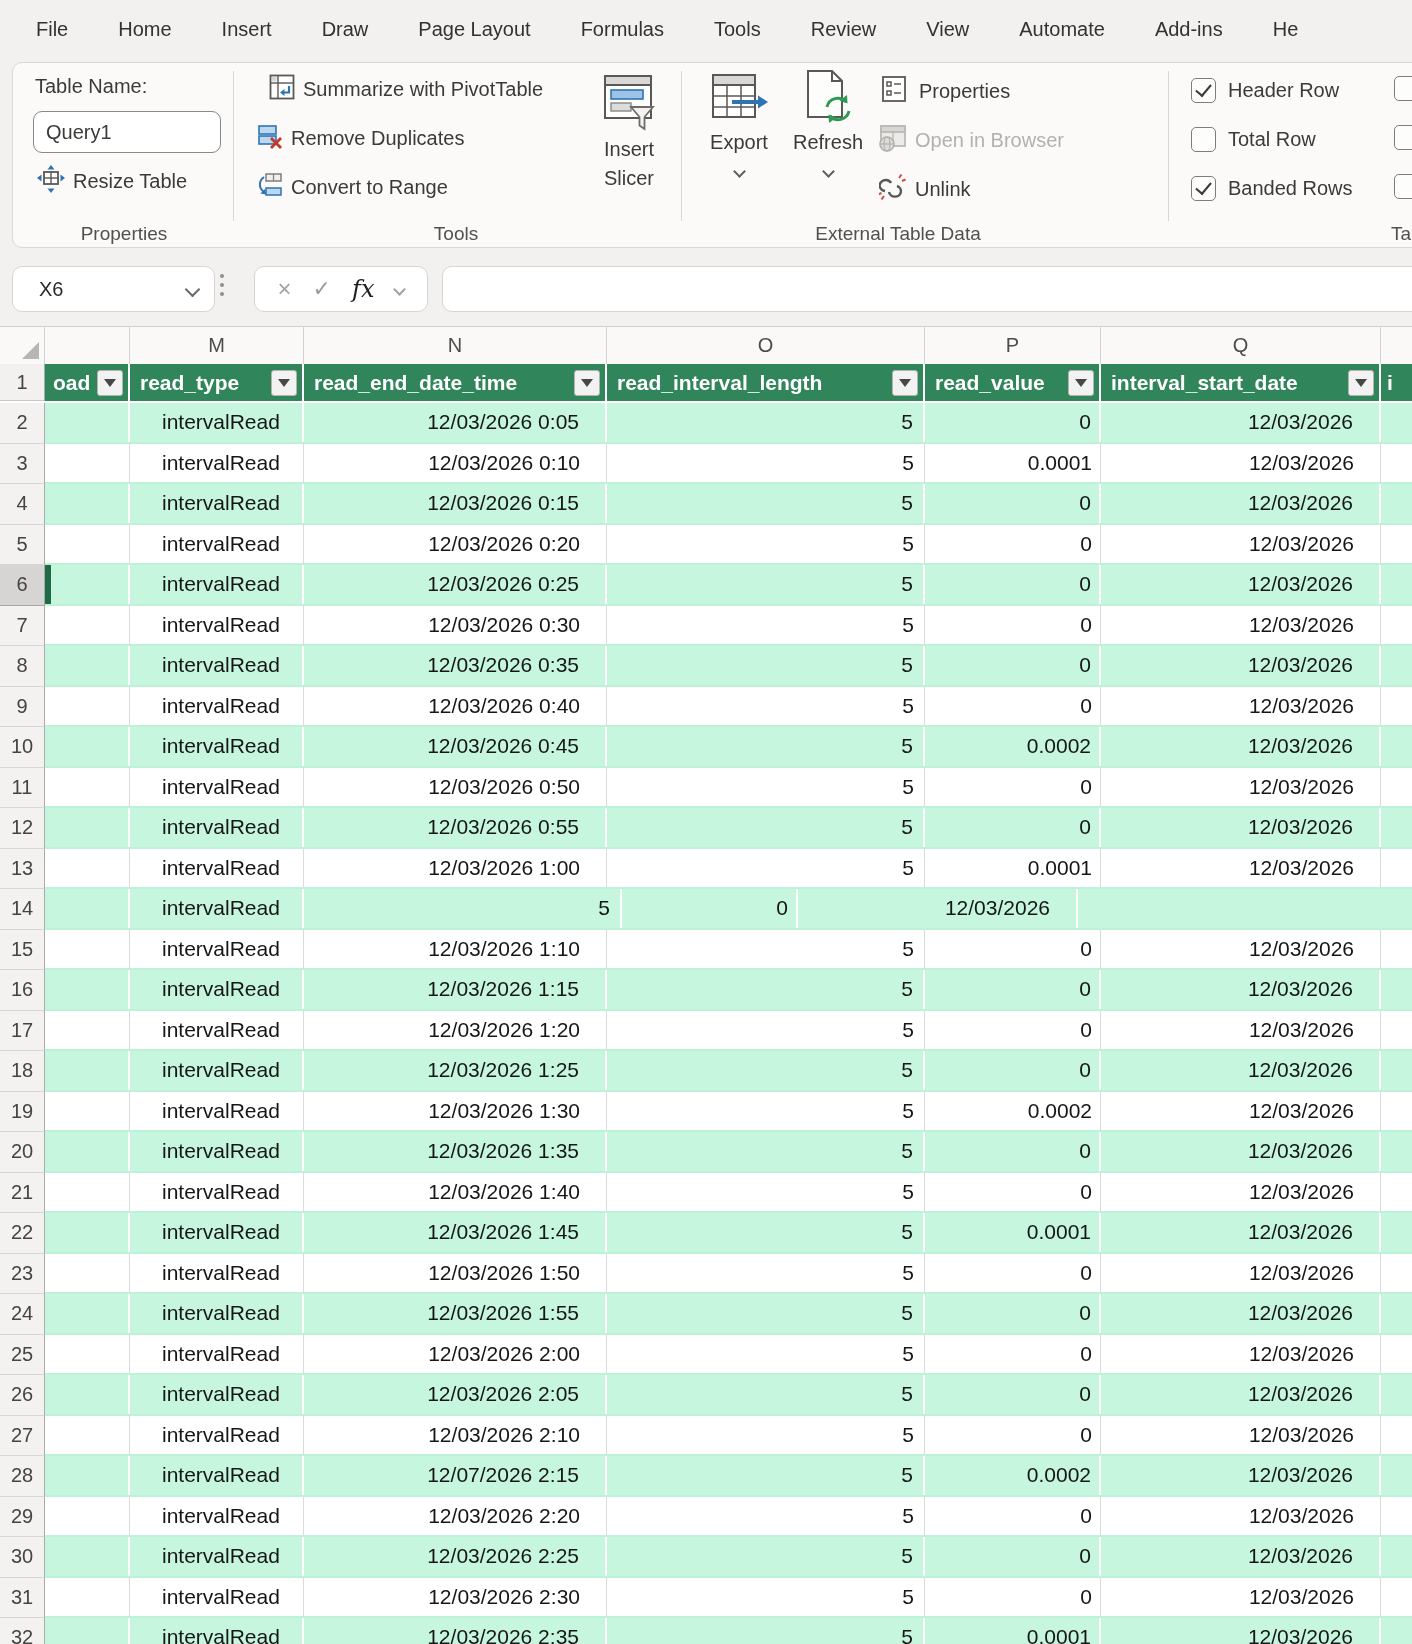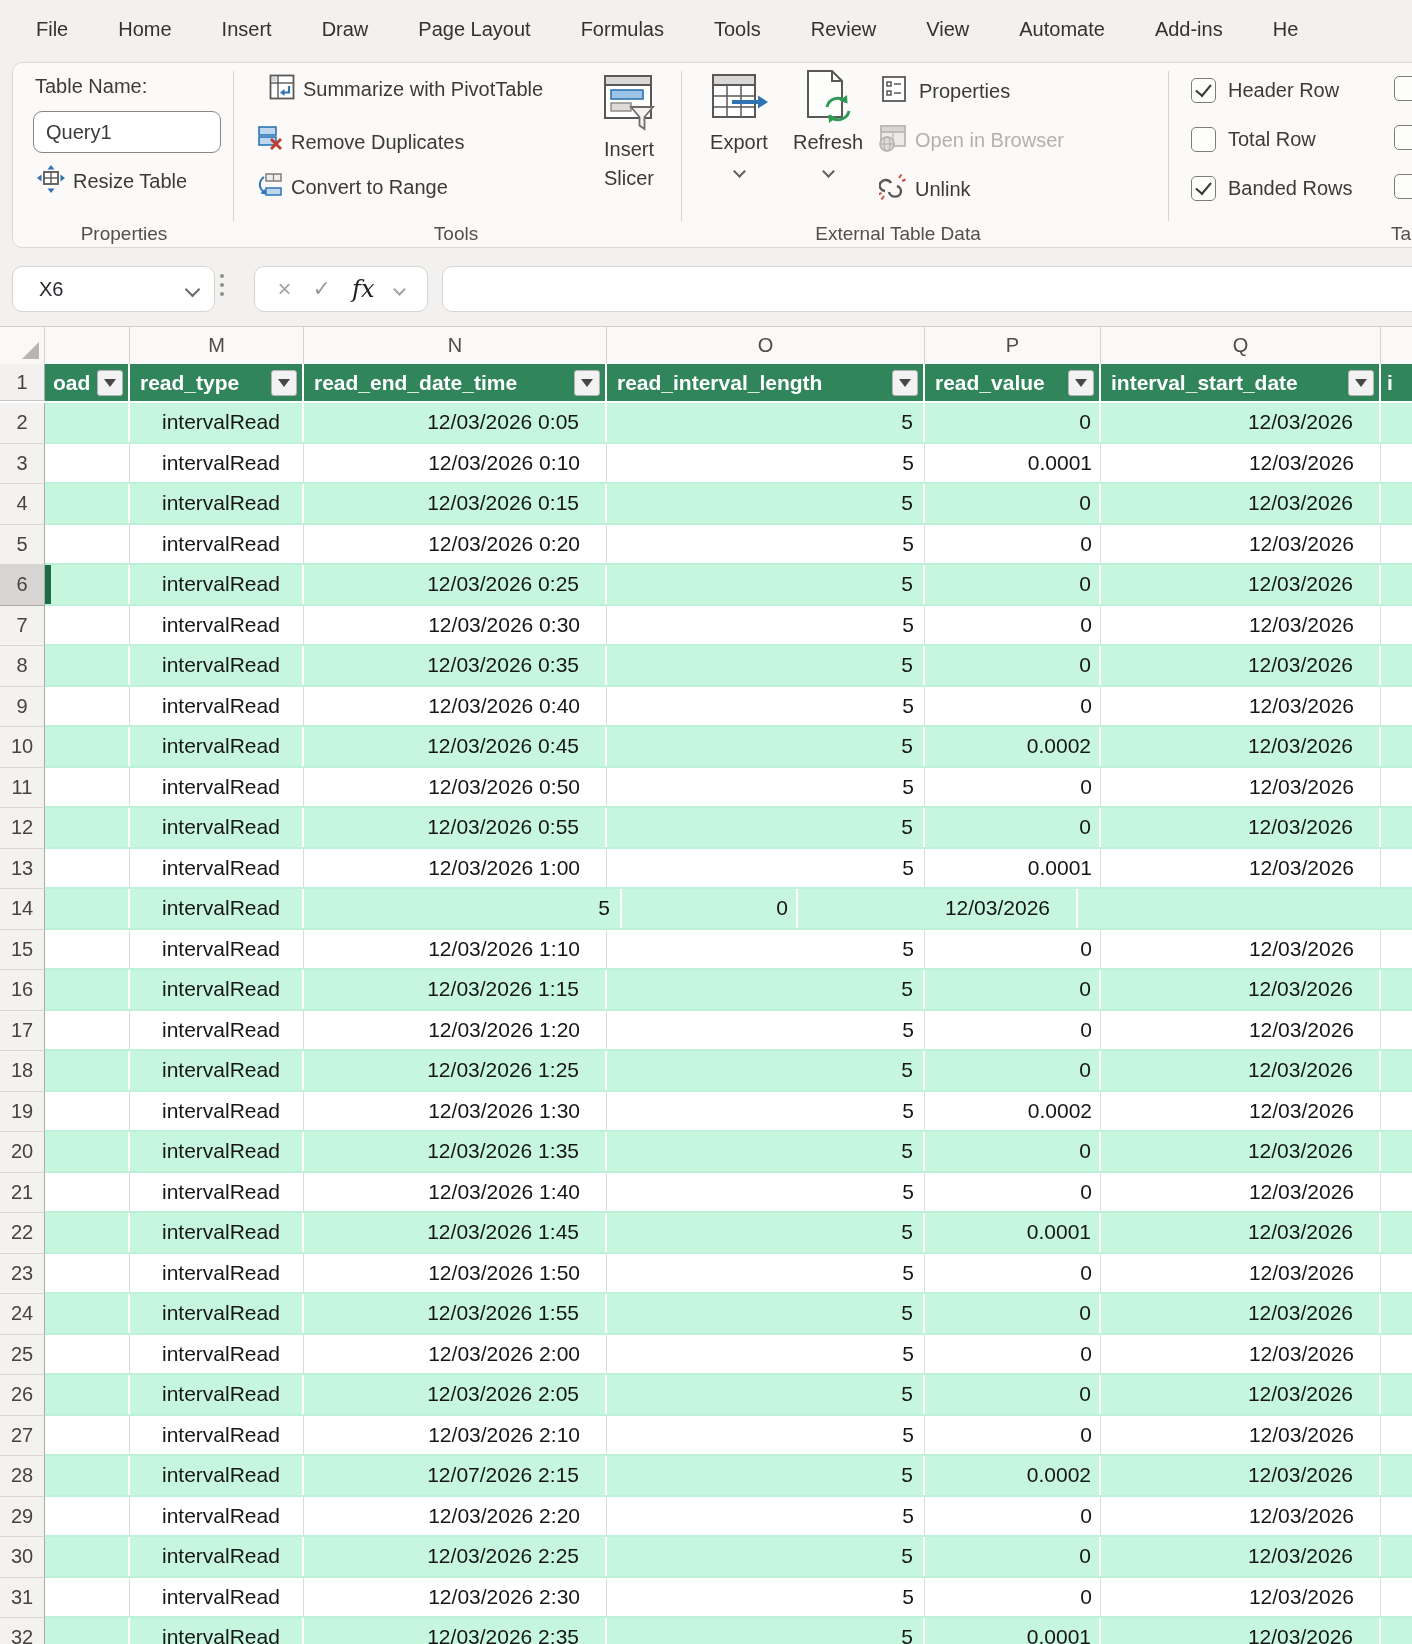--- a/index.html
+++ b/index.html
@@ -124,21 +124,21 @@
         <rect x="1.5" y="1.5" width="23" height="23" fill="#fff" stroke="#5A5856" stroke-width="1.8"></rect>
         <line x1="9" y1="1.5" x2="9" y2="24.5" stroke="#5A5856" stroke-width="1.4"></line>
         <line x1="1.5" y1="9" x2="24.5" y2="9" stroke="#5A5856" stroke-width="1.4"></line>
         <rect x="3" y="3" width="4.5" height="4.5" fill="#D8D7D5"></rect>
         <path d="M20 12 v6.5 h-6" fill="none" stroke="#2E74B5" stroke-width="2.2"></path>
         <path d="M15.5 15 l-4.5 3.5 4.5 3.5 Z" fill="#2E74B5"></path>
       </svg>
     </span>
     <span class="rlabel">Summarize with PivotTable</span>
   </div>
-  <div class="smallbtn" style="left:244px;top:59px;align-items:flex-end;">
+  <div class="smallbtn" style="left:244px;top:59px;">
     <span class="icon">
       <svg width="26" height="26" viewBox="0 0 26 26">
         <rect x="2" y="3" width="17" height="8" fill="#BDD7EE" stroke="#2E75B6" stroke-width="1.6"></rect>
         <rect x="2" y="13" width="17" height="8" fill="#BDD7EE" stroke="#2E75B6" stroke-width="1.6"></rect>
         <line x1="14" y1="15" x2="24" y2="25" stroke="#C0392B" stroke-width="2.8"></line>
         <line x1="24" y1="15" x2="14" y2="25" stroke="#C0392B" stroke-width="2.8"></line>
       </svg>
     </span>
     <span class="rlabel">Remove Duplicates</span>
   </div>

